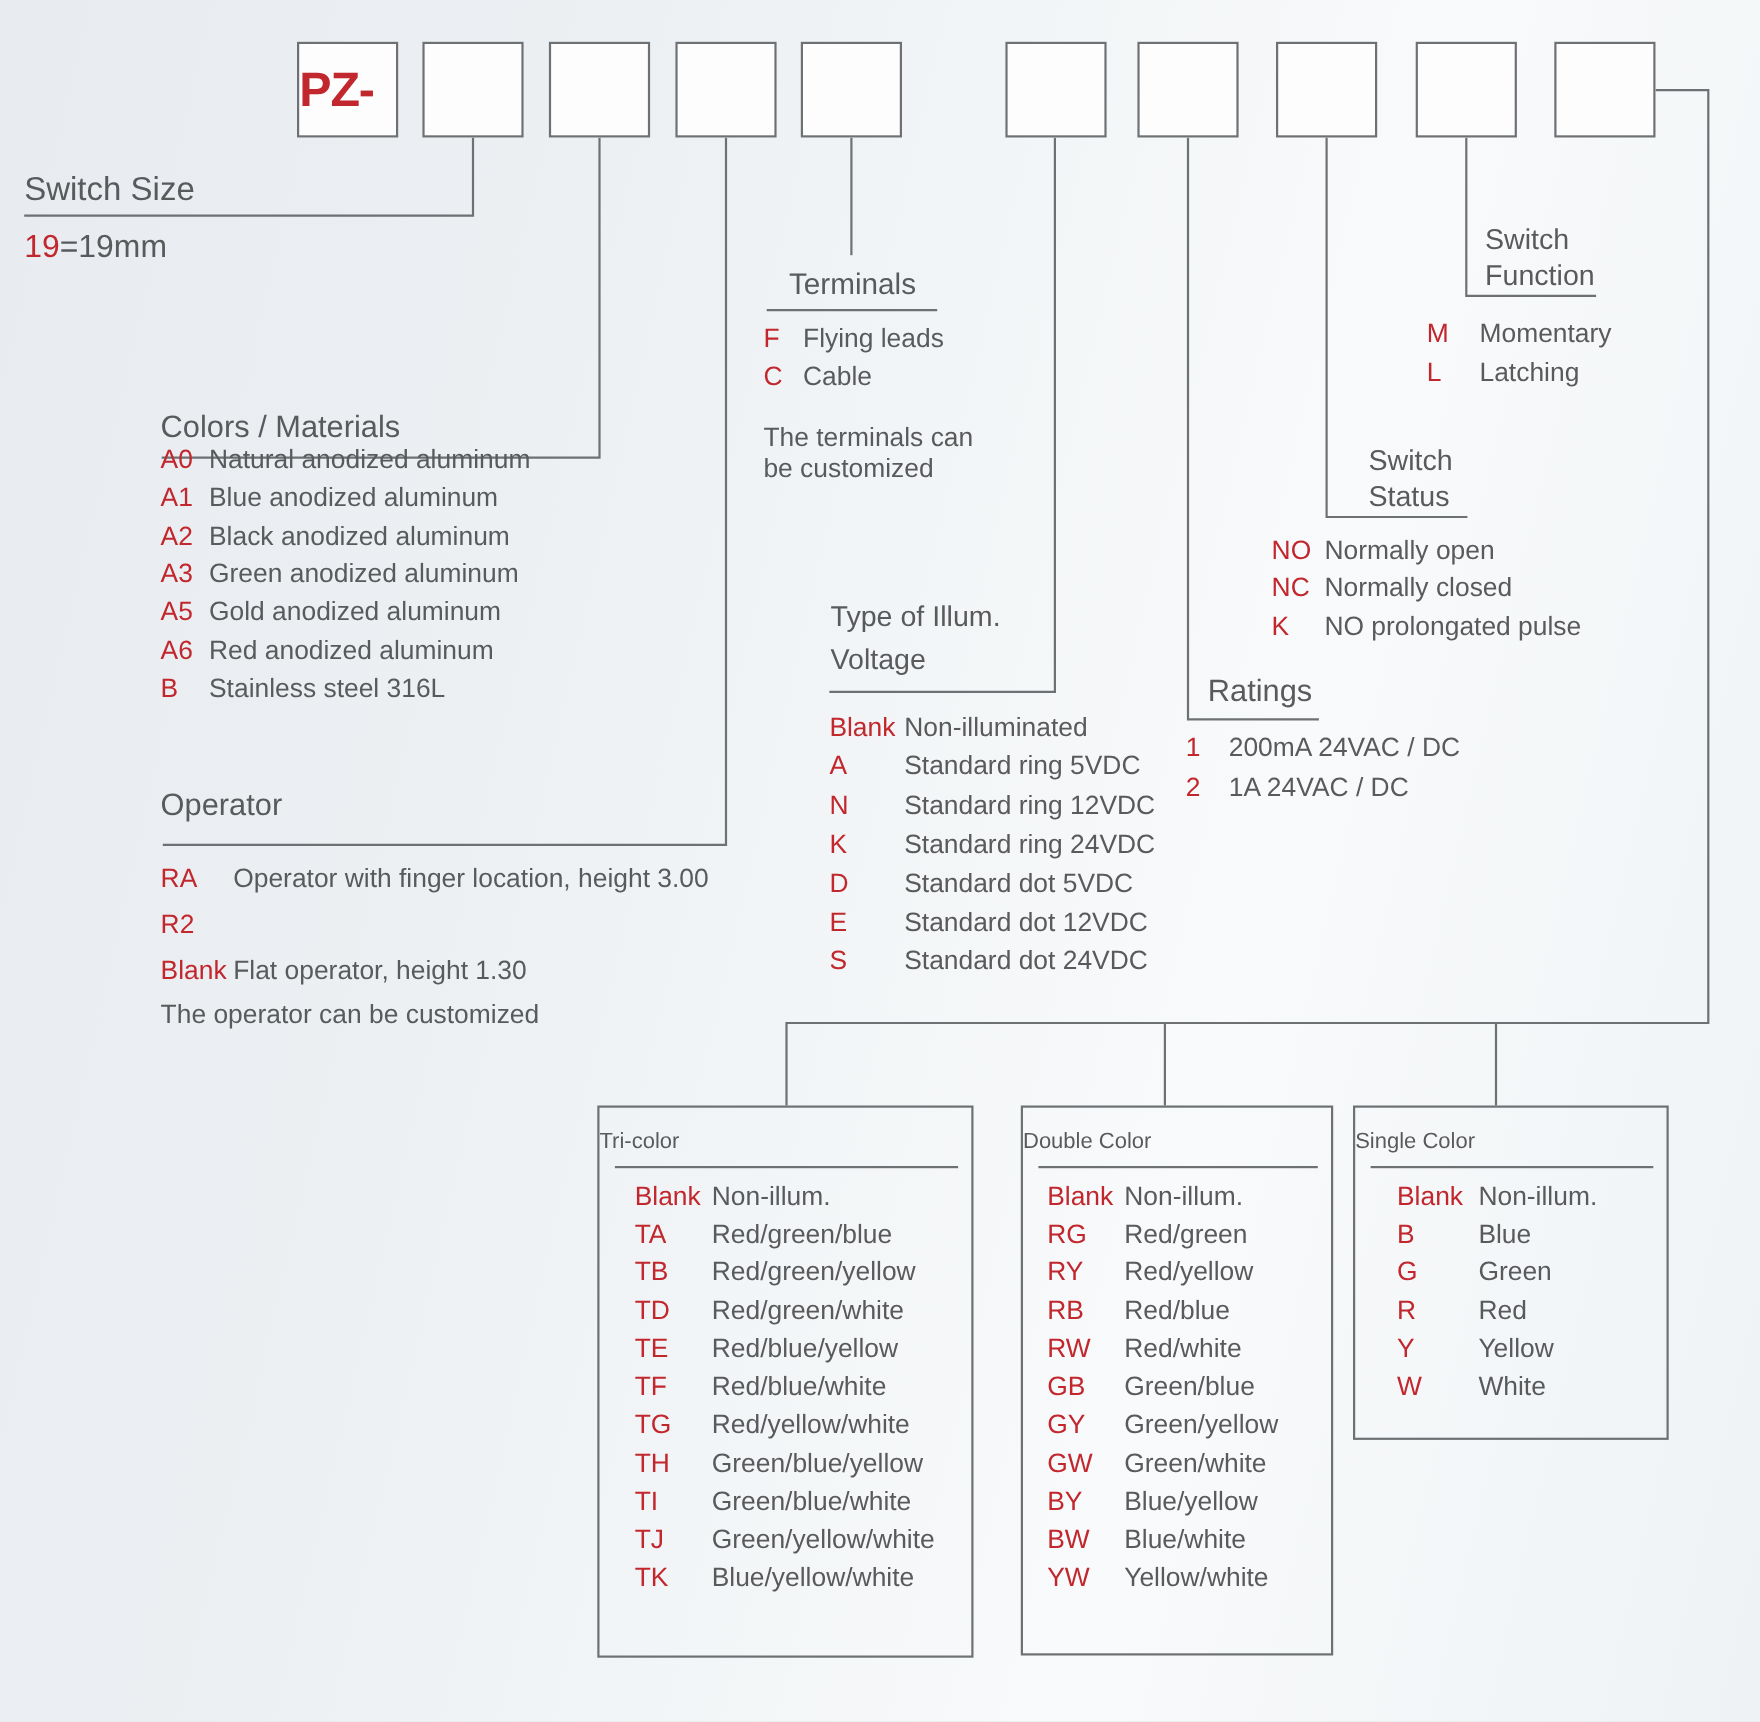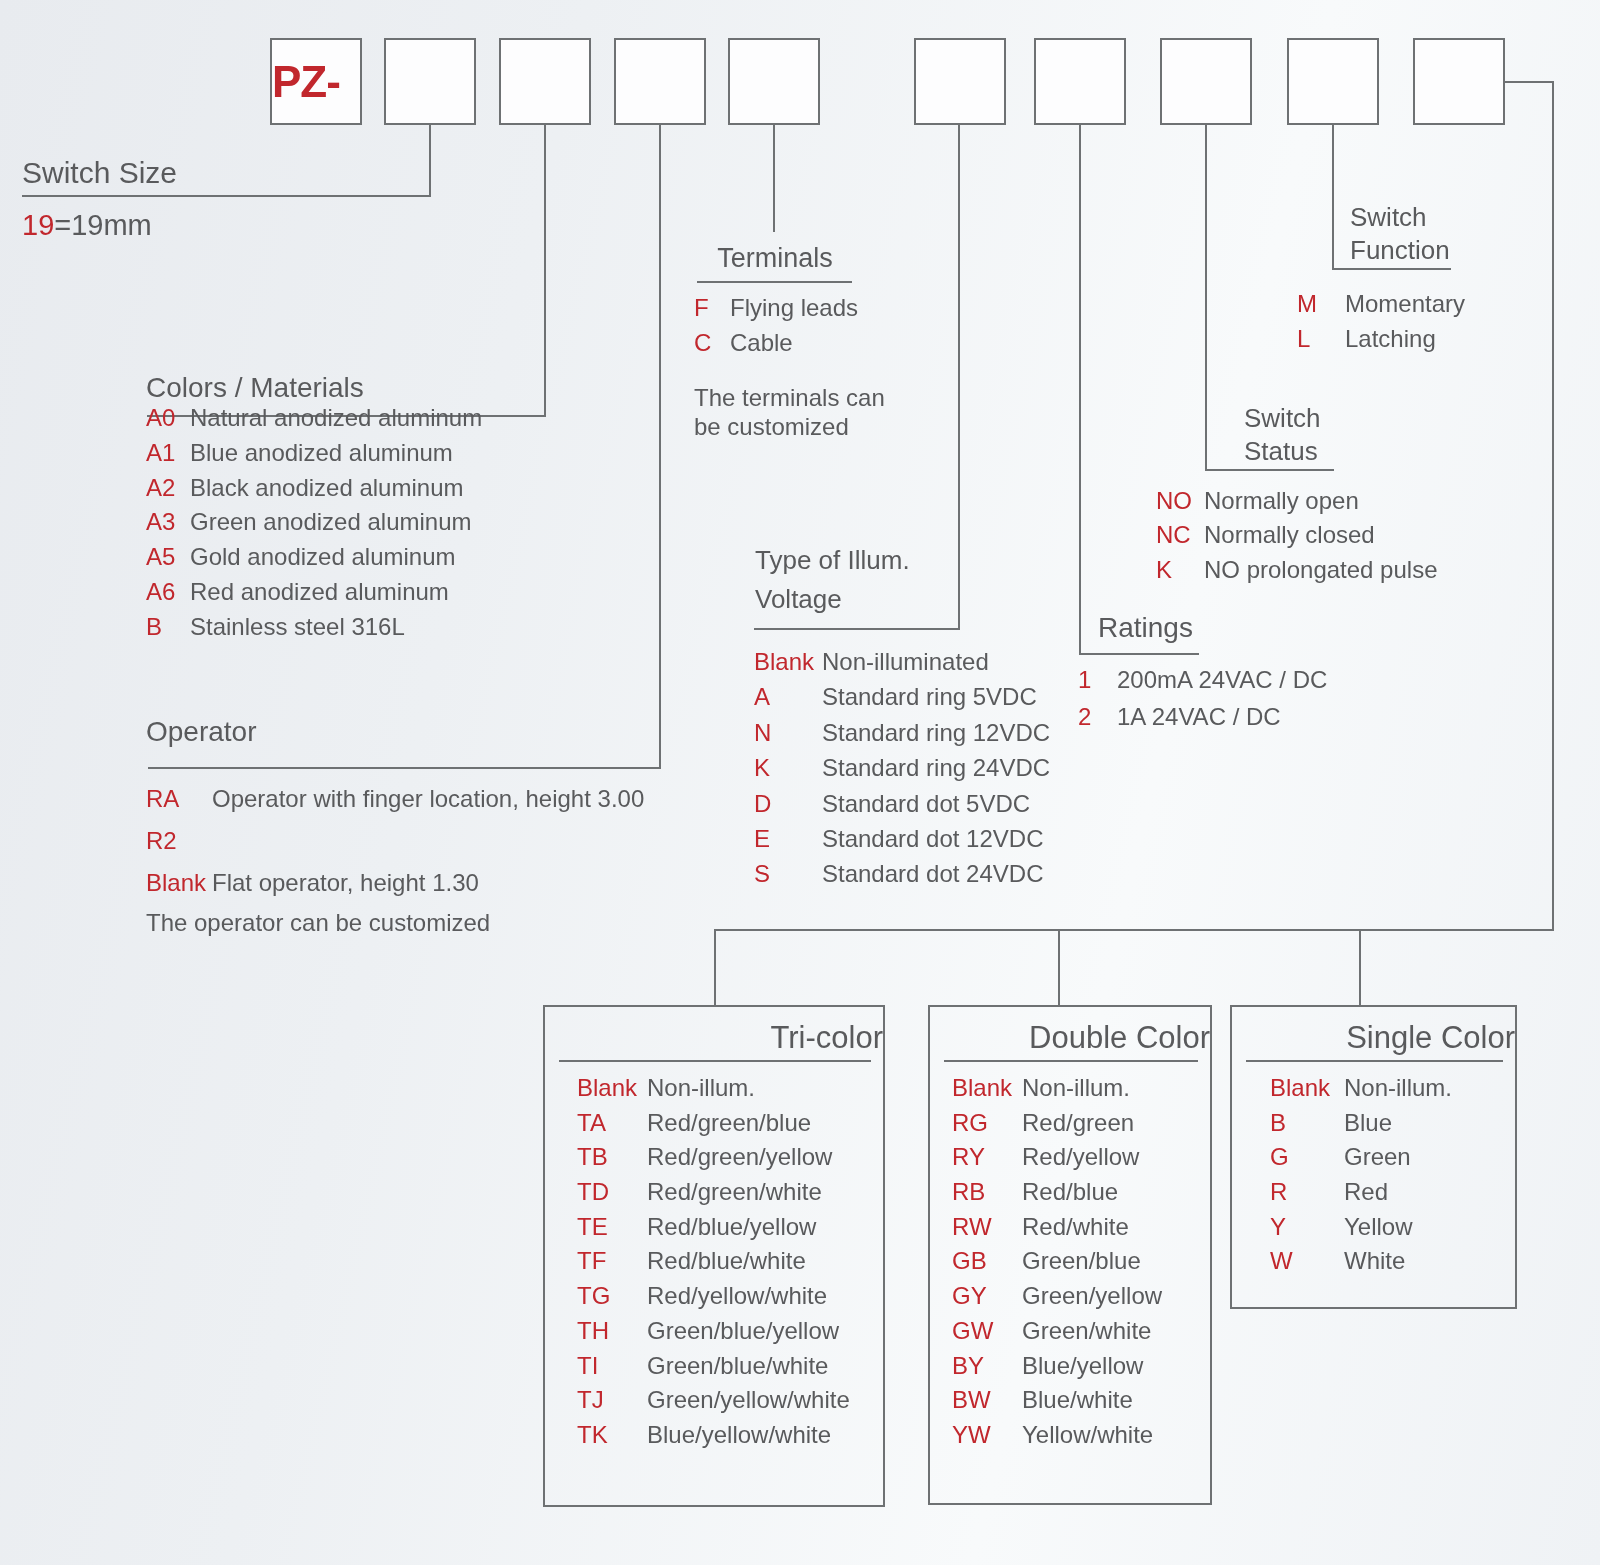--- a/index.html
+++ b/index.html
@@ -33,22 +33,22 @@
   .rows{display:flex;flex-direction:column;}
   .row{display:flex;height:var(--rh,34.8px);line-height:27px;font-size:24px;white-space:nowrap;}
   .row .code{color:var(--accent-red);width:var(--cw,44px);flex:0 0 auto;}
   .row .desc{color:var(--text-gray);}
 
   .note{font-size:24px;line-height:29px;color:var(--text-gray);white-space:nowrap;}
 
   .colorbox{
     position:absolute;box-sizing:border-box;border:2px solid var(--line-gray);
   }
-  .cb-title{position:absolute;left:0;right:0;top:16px;text-align:right;
-            font-size:31px;line-height:30px;}
+  .cb-title{position:absolute;left:0;right:0;top:16px;text-align:left;
+            font-size:20px;line-height:30px;}
   .cb-rule{position:absolute;top:53px;height:2px;background:var(--line-gray);}
   .cb-rows{position:absolute;top:67px;}
 
   .ss-title{font-size:30px;line-height:34px;white-space:nowrap;}
   .ss-value{font-size:29px;line-height:34px;white-space:nowrap;}
   .ss-value .code{color:var(--accent-red);}
 </style>
 </head>
 <body>
 

